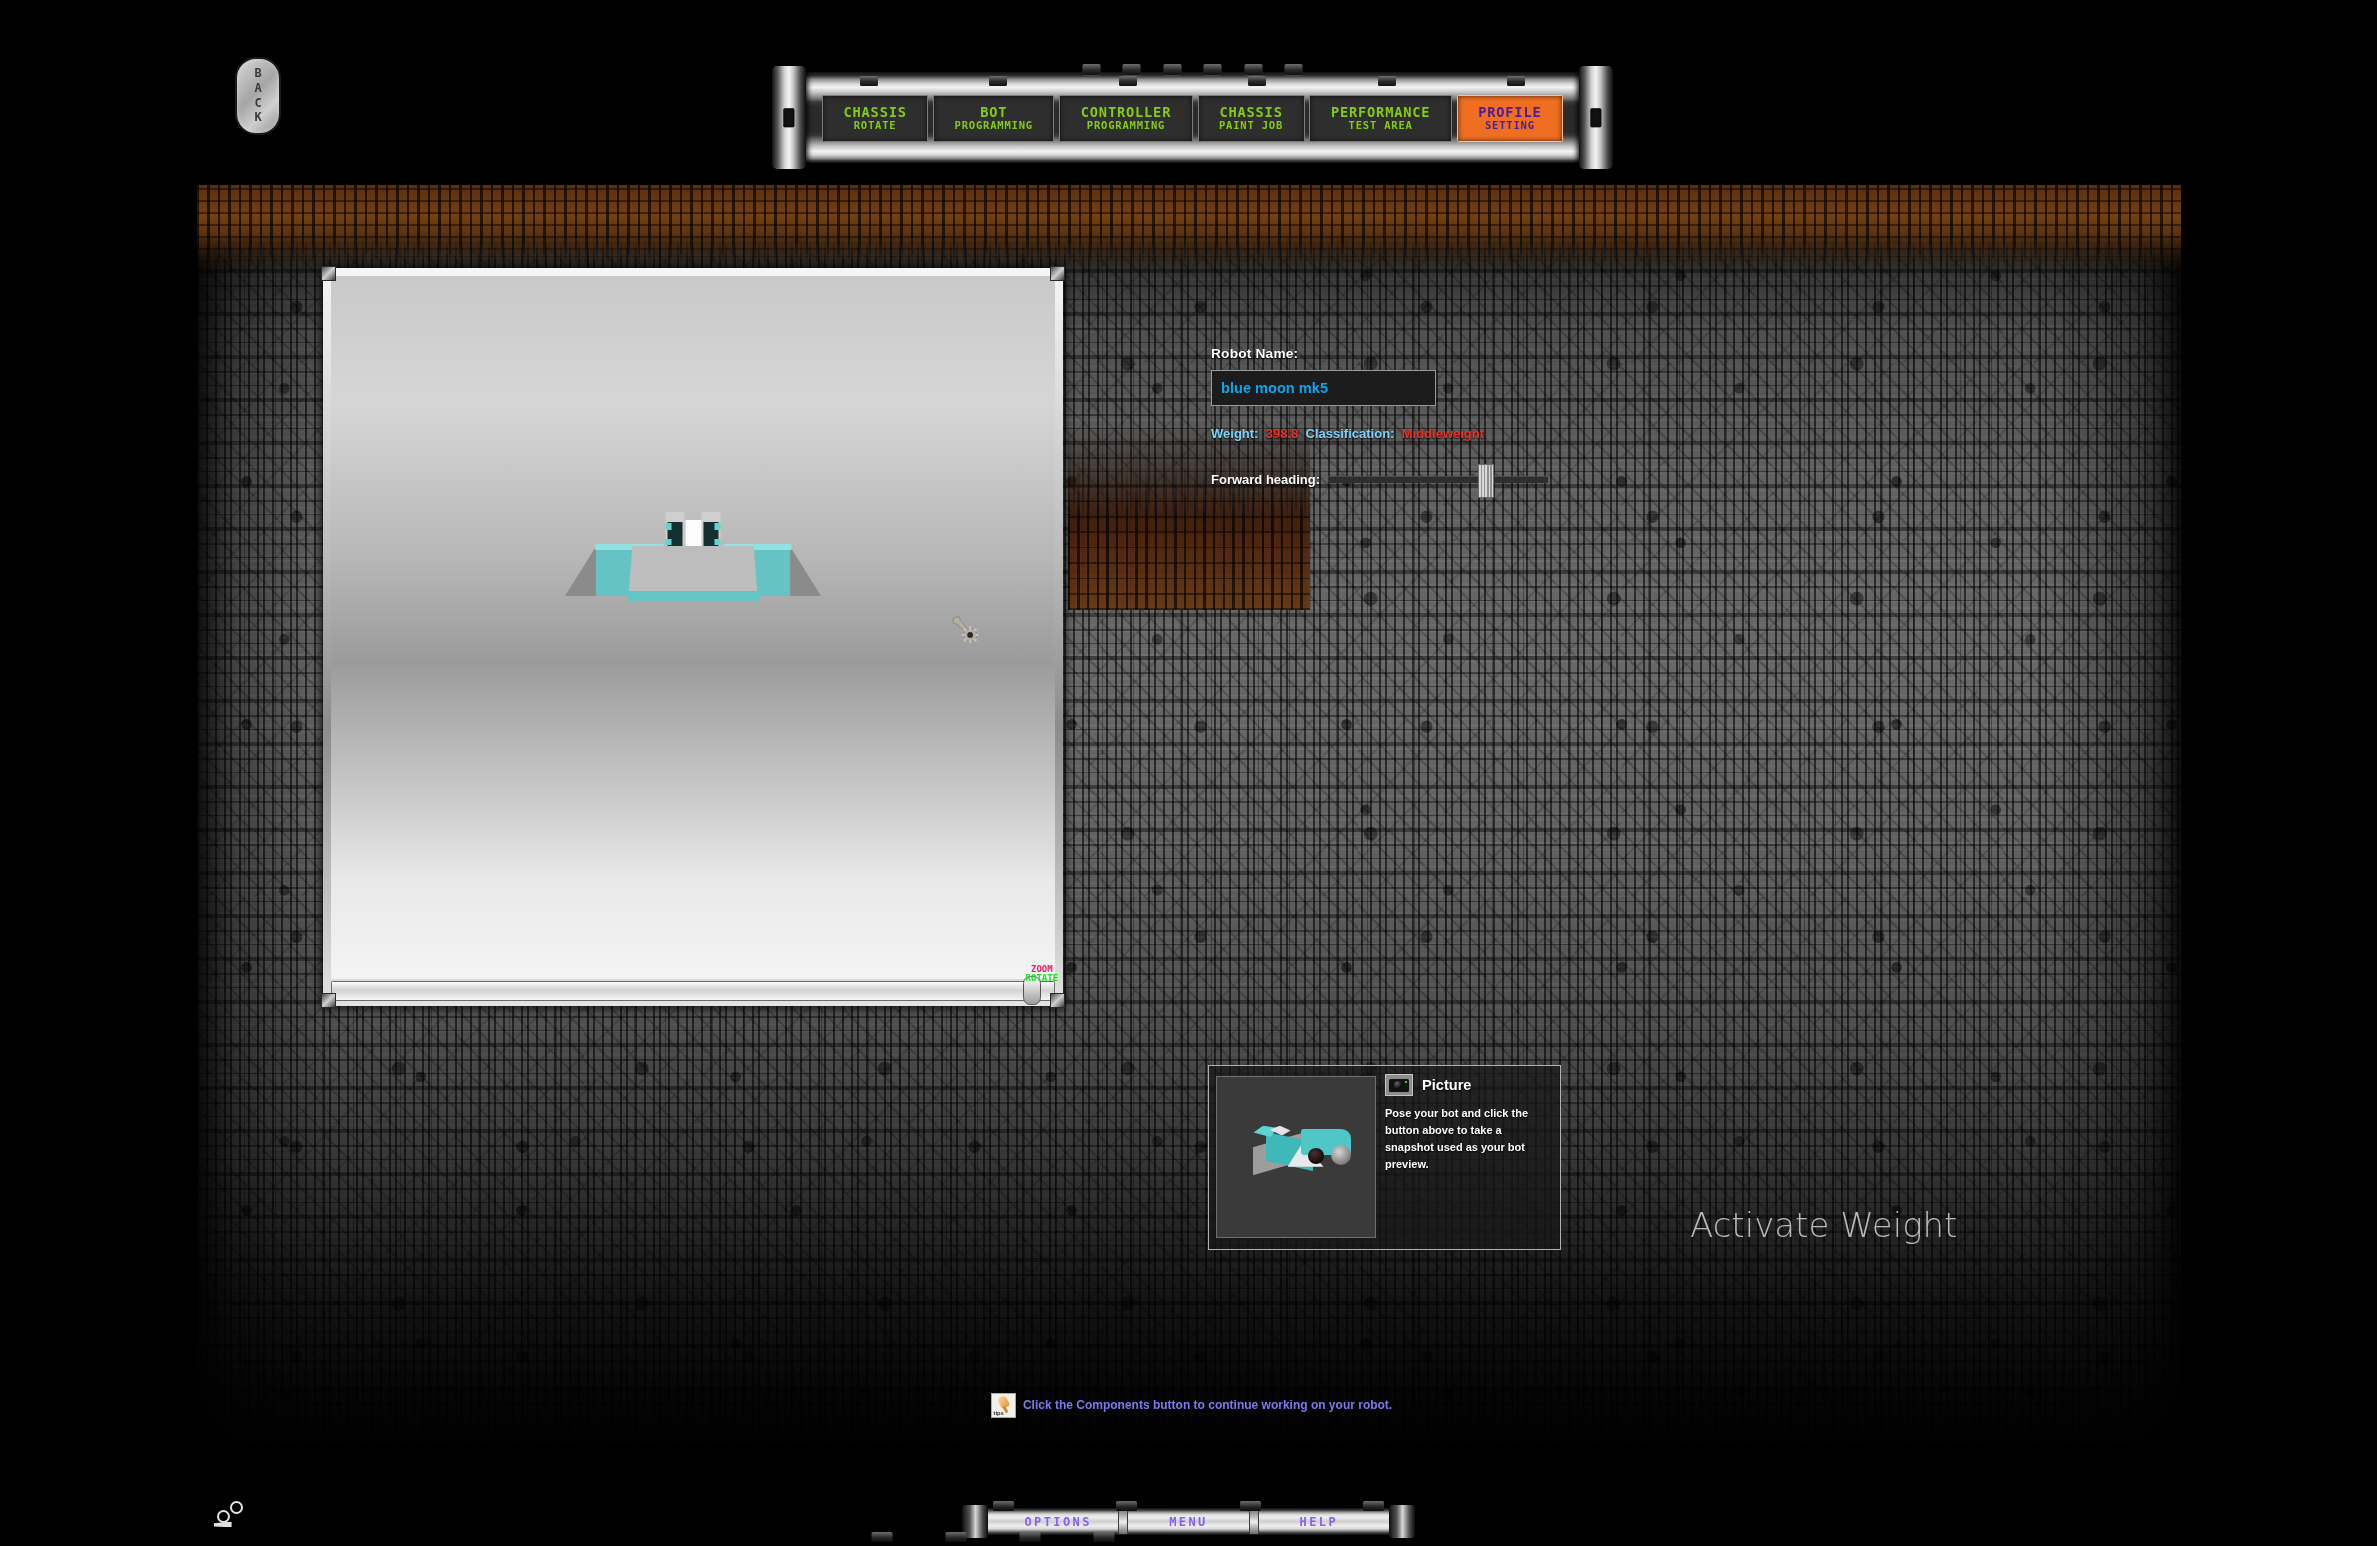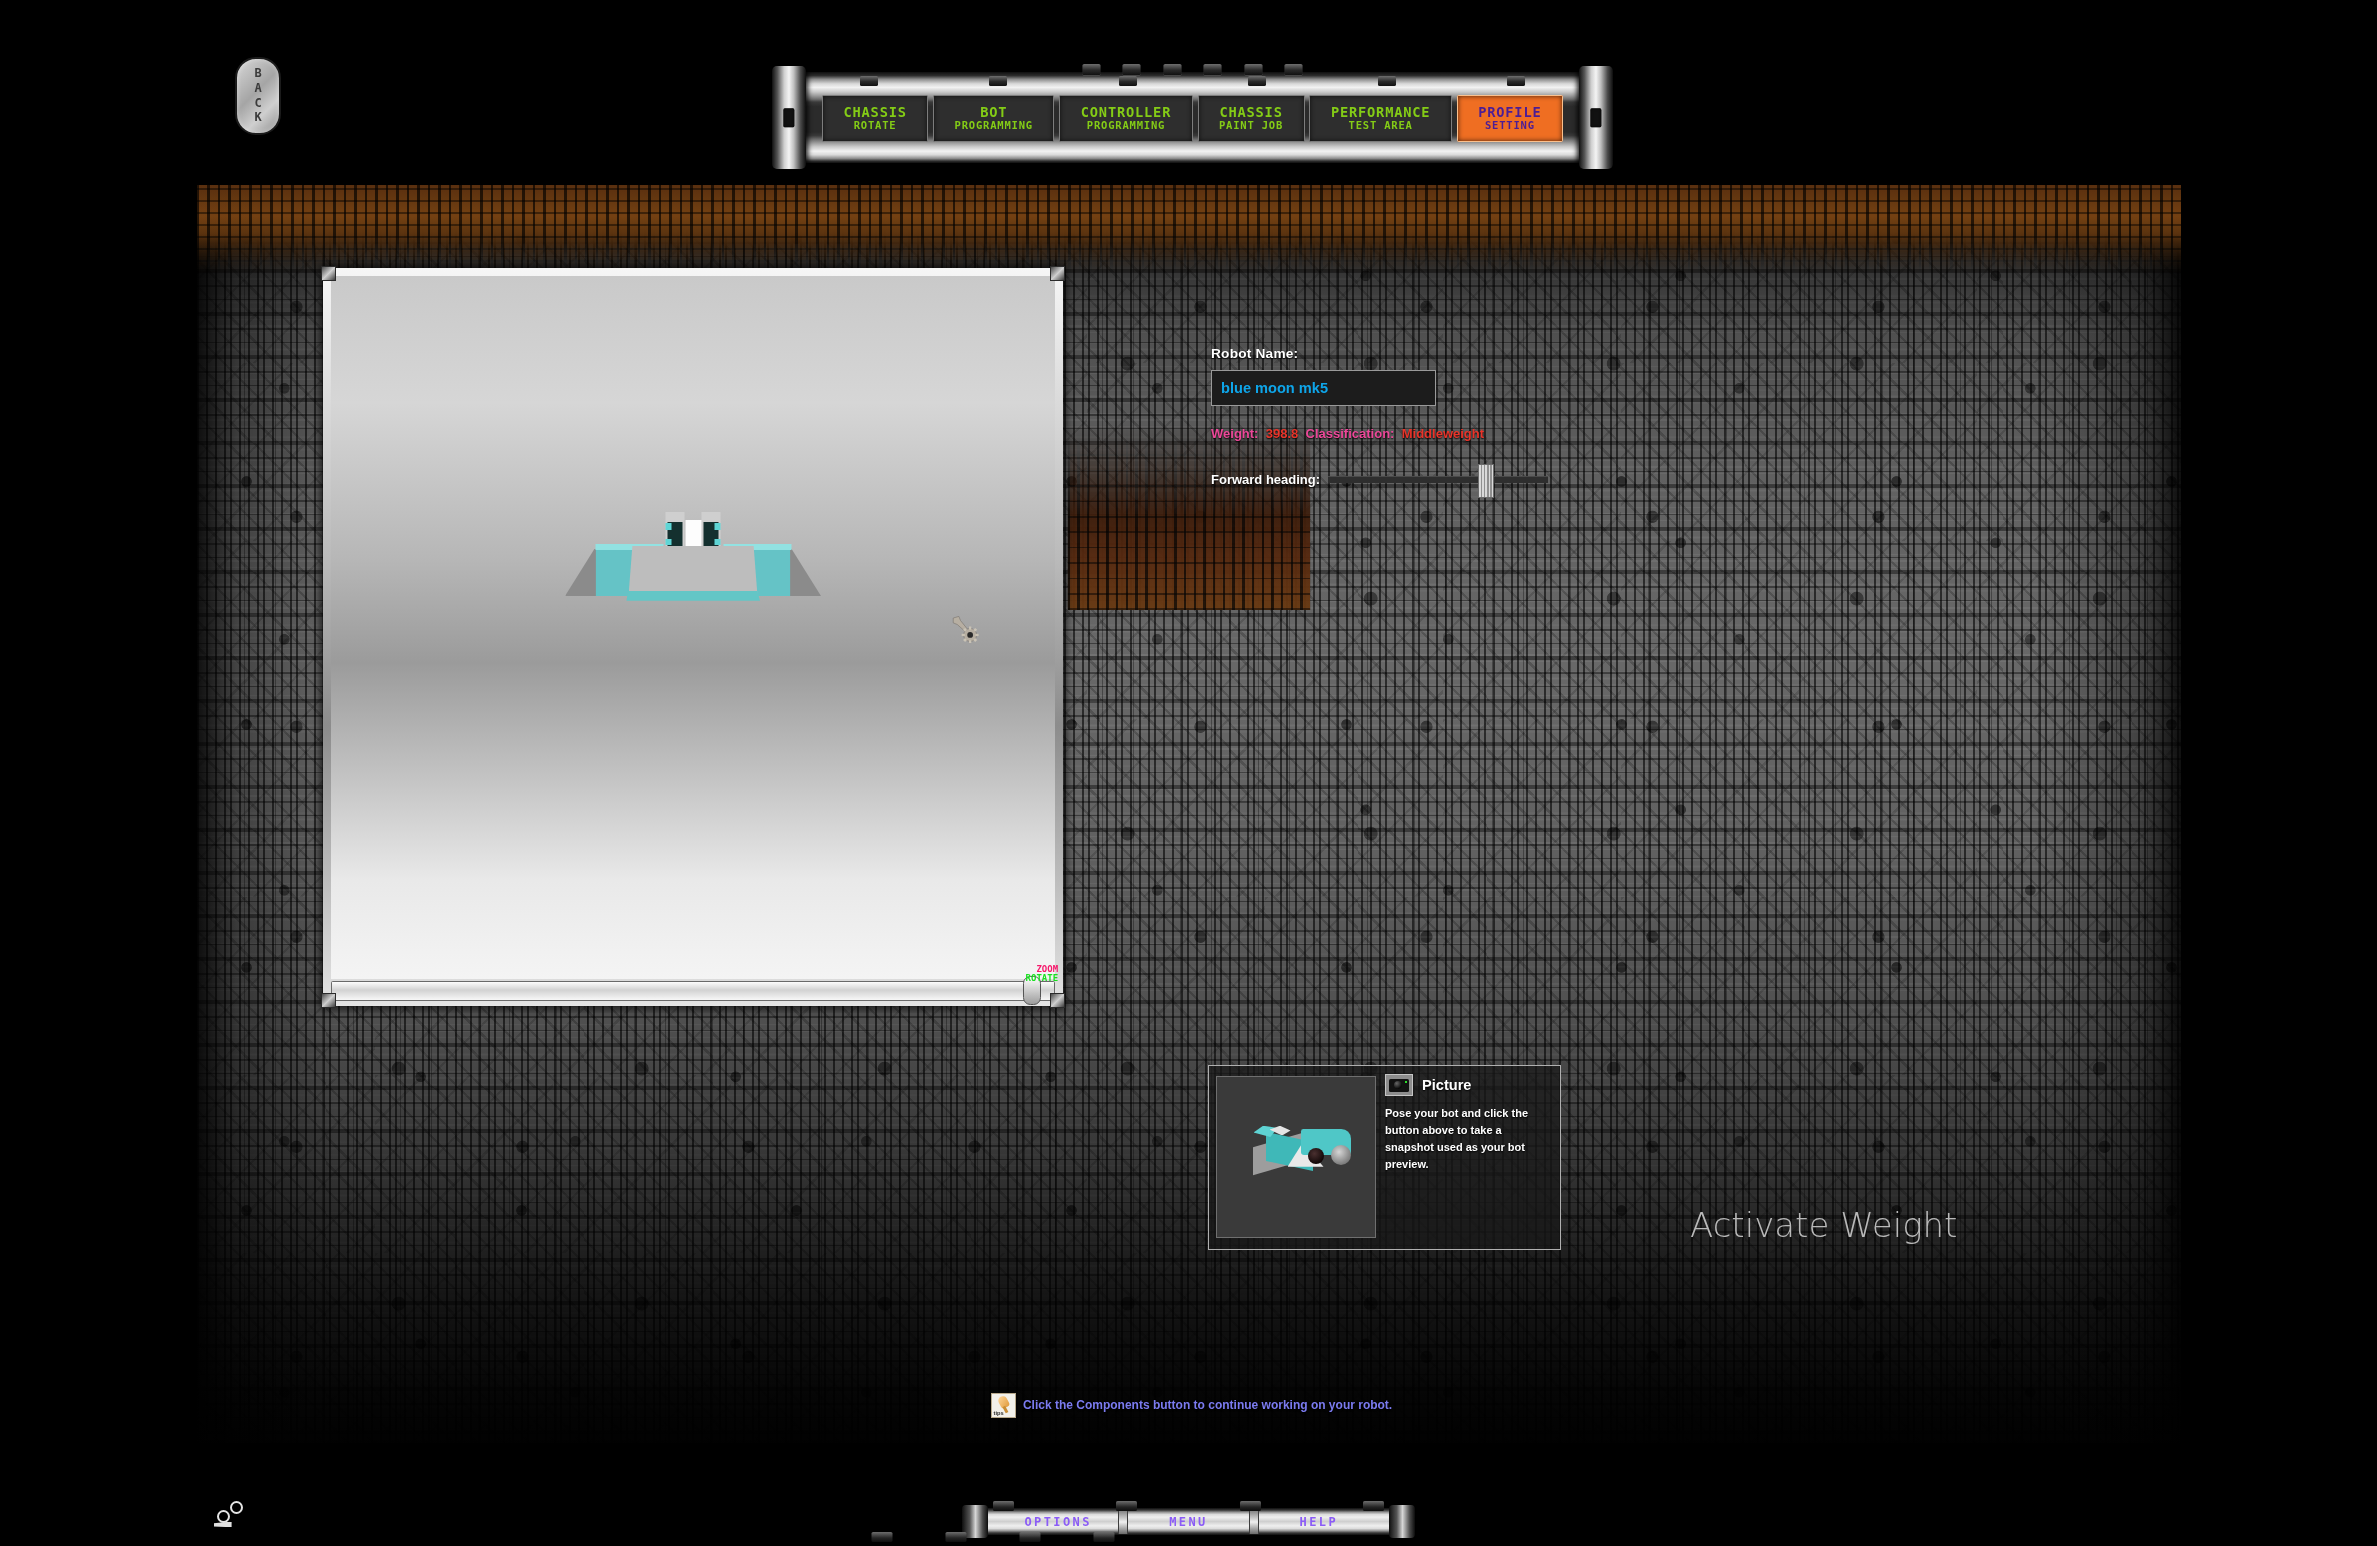--- a/index.html
+++ b/index.html
@@ -197,21 +197,21 @@
   }
   .vp-slider-knob{
     position:absolute;right:13px;top:-6.5px;width:16px;height:27.5px;
     border-radius:7.3px;
     background:linear-gradient(180deg,#ffffff,#c4c4c4 60%,#9d9d9d);
     border:0.8px solid #555;cursor:pointer;
   }
   .vp-hint{
     position:absolute;right:4.9px;bottom:22.6px;z-index:8;
     font-family:"DejaVu Sans Mono", monospace;
-    font-size:9px;font-weight:bold;line-height:1.05;text-align:right;
+    font-size:9px;font-weight:bold;line-height:1.05;text-align:center;
     white-space:nowrap;
   }
   .vp-hint .zoom{color:#f6186b;}
   .vp-hint .rot{color:#19e020;}
 
   
   .bot{position:absolute;left:50%;top:239px;transform:translateX(-50%);width:243px;height:97px;}
   .bot-base{
     position:absolute;left:50%;top:31px;transform:translateX(-50%);
     width:129px;height:50px;background:#bdbdbd;
@@ -258,21 +258,21 @@
     margin-top:9px;width:225px;height:36px;box-sizing:border-box;
     background:#1c1c1c;border:0.8px solid #9a9a9a;
     color:#0ea5e9;font-size:14.6px;font-weight:bold;
     padding:0 9px;line-height:35px;cursor:text;
     font-family:"Liberation Sans", sans-serif;
   }
   .stat-row{
     margin-top:20px;display:flex;align-items:center;gap:7.3px;
     font-size:13px;font-weight:bold;white-space:nowrap;
   }
-  .stat-row .k{color:#ec4899;text-shadow:0 0.8px 1.6px #000;}
+  .stat-row .k{color:#7dd3fc;text-shadow:0 0.8px 1.6px #000;}
   .stat-row .v{color:#e8342a;text-shadow:0 0.8px 1.6px #000;}
   .heading-row{margin-top:31px;display:flex;align-items:center;}
   .heading-row .k{color:#fff;font-size:13px;font-weight:bold;text-shadow:0 0.8px 1.6px #000;}
   .heading-track{
     position:relative;margin-left:8px;width:220px;height:6.5px;
     background:#2e2e2e;border-top:0.8px solid #4a4a4a;
   }
   .heading-knob{
     position:absolute;left:150px;top:-13px;width:13.7px;height:32px;
     background:repeating-linear-gradient(90deg,#d9d9d9 0 1.6px,#8f8f8f 1.6px 3.2px);

